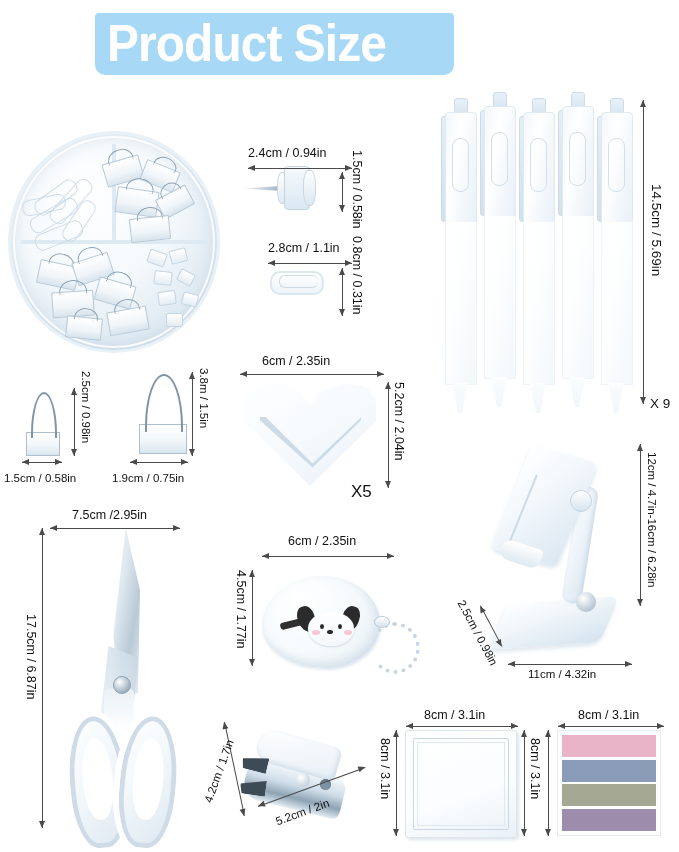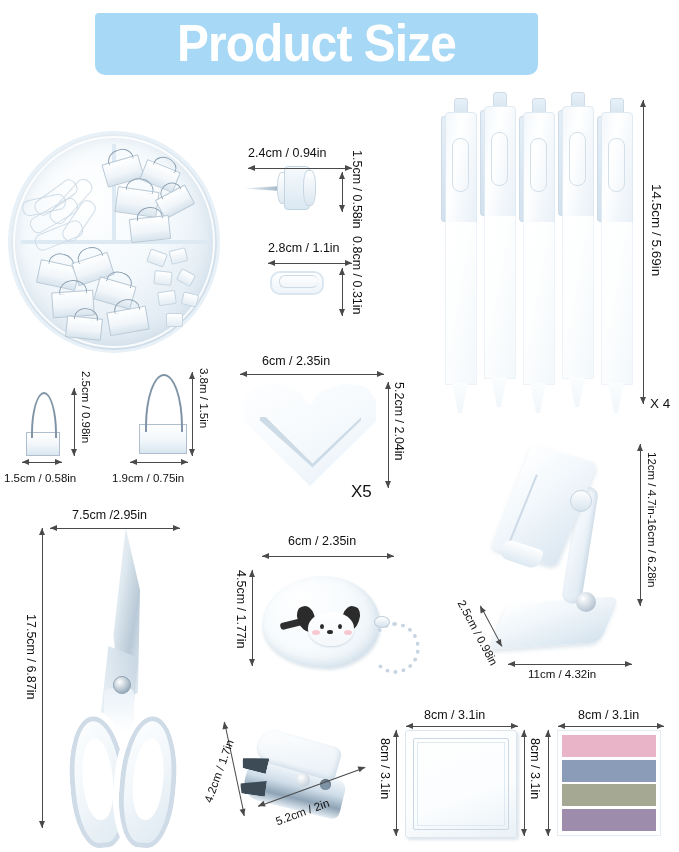--- a/index.html
+++ b/index.html
@@ -9,24 +9,24 @@
     font-family:"Liberation Sans", sans-serif;
     color:#1a1a1a;
     position:relative;
     overflow:hidden;
   }
   .stage{position:absolute;left:0;top:0;width:679px;height:852px;}
   .abs{position:absolute;}
 
   
   #banner{
-    left:95px;top:13px;width:443px;height:62px;
+    left:95px;top:13px;width:359px;height:62px;
     background:#a7d8f6;
     border-radius:4px 4px 10px 10px;
-    display:flex;align-items:center;justify-content:center;
+    display:flex;align-items:center;
   }
   #banner-title{
     font-family:"Liberation Sans Narrow","Liberation Sans",sans-serif;
     font-weight:bold;
     font-size:52px;
     letter-spacing:-1px;
     color:#ffffff;
     transform:scaleX(0.92);
     white-space:nowrap;
     line-height:1;
@@ -457,21 +457,21 @@
     <div class="knob" style="top:0;"></div>
     <div class="clipbar" style="top:18px;height:104px;"></div>
     <div class="barrel" style="top:14px;height:110px;"></div>
     <div class="window" style="top:40px;"></div>
     <div class="grip" style="top:124px;height:162px;"></div>
     <div class="tip" style="top:285px;"></div>
   </div>
 
   <div class="arrow-v" style="left:643px;top:100px;height:304px;"></div>
   <div class="abs mlabel lg rot90" style="left:664px;top:184px;">14.5cm / 5.69in</div>
-  <div class="abs mlabel lg" style="left:650px;top:396px;">X 4</div>
+  <div class="abs mlabel lg" style="left:650px;top:396px;">X 9</div>
 
   <div class="abs bigclip" style="left:22px;top:390px;width:40px;height:66px;">
     <div class="body" style="left:4px;top:42px;width:32px;height:22px;"></div>
     <div class="handle" style="left:9px;top:2px;width:22px;height:44px;"></div>
   </div>
   <div class="arrow-v" style="left:74px;top:388px;height:68px;"></div>
   <div class="abs mlabel sm rot90" style="left:92px;top:371px;">2.5cm / 0.98in</div>
   <div class="arrow-h" style="left:22px;top:462px;width:40px;"></div>
   <div class="abs mlabel sm" style="left:4px;top:472px;">1.5cm / 0.58in</div>
 

